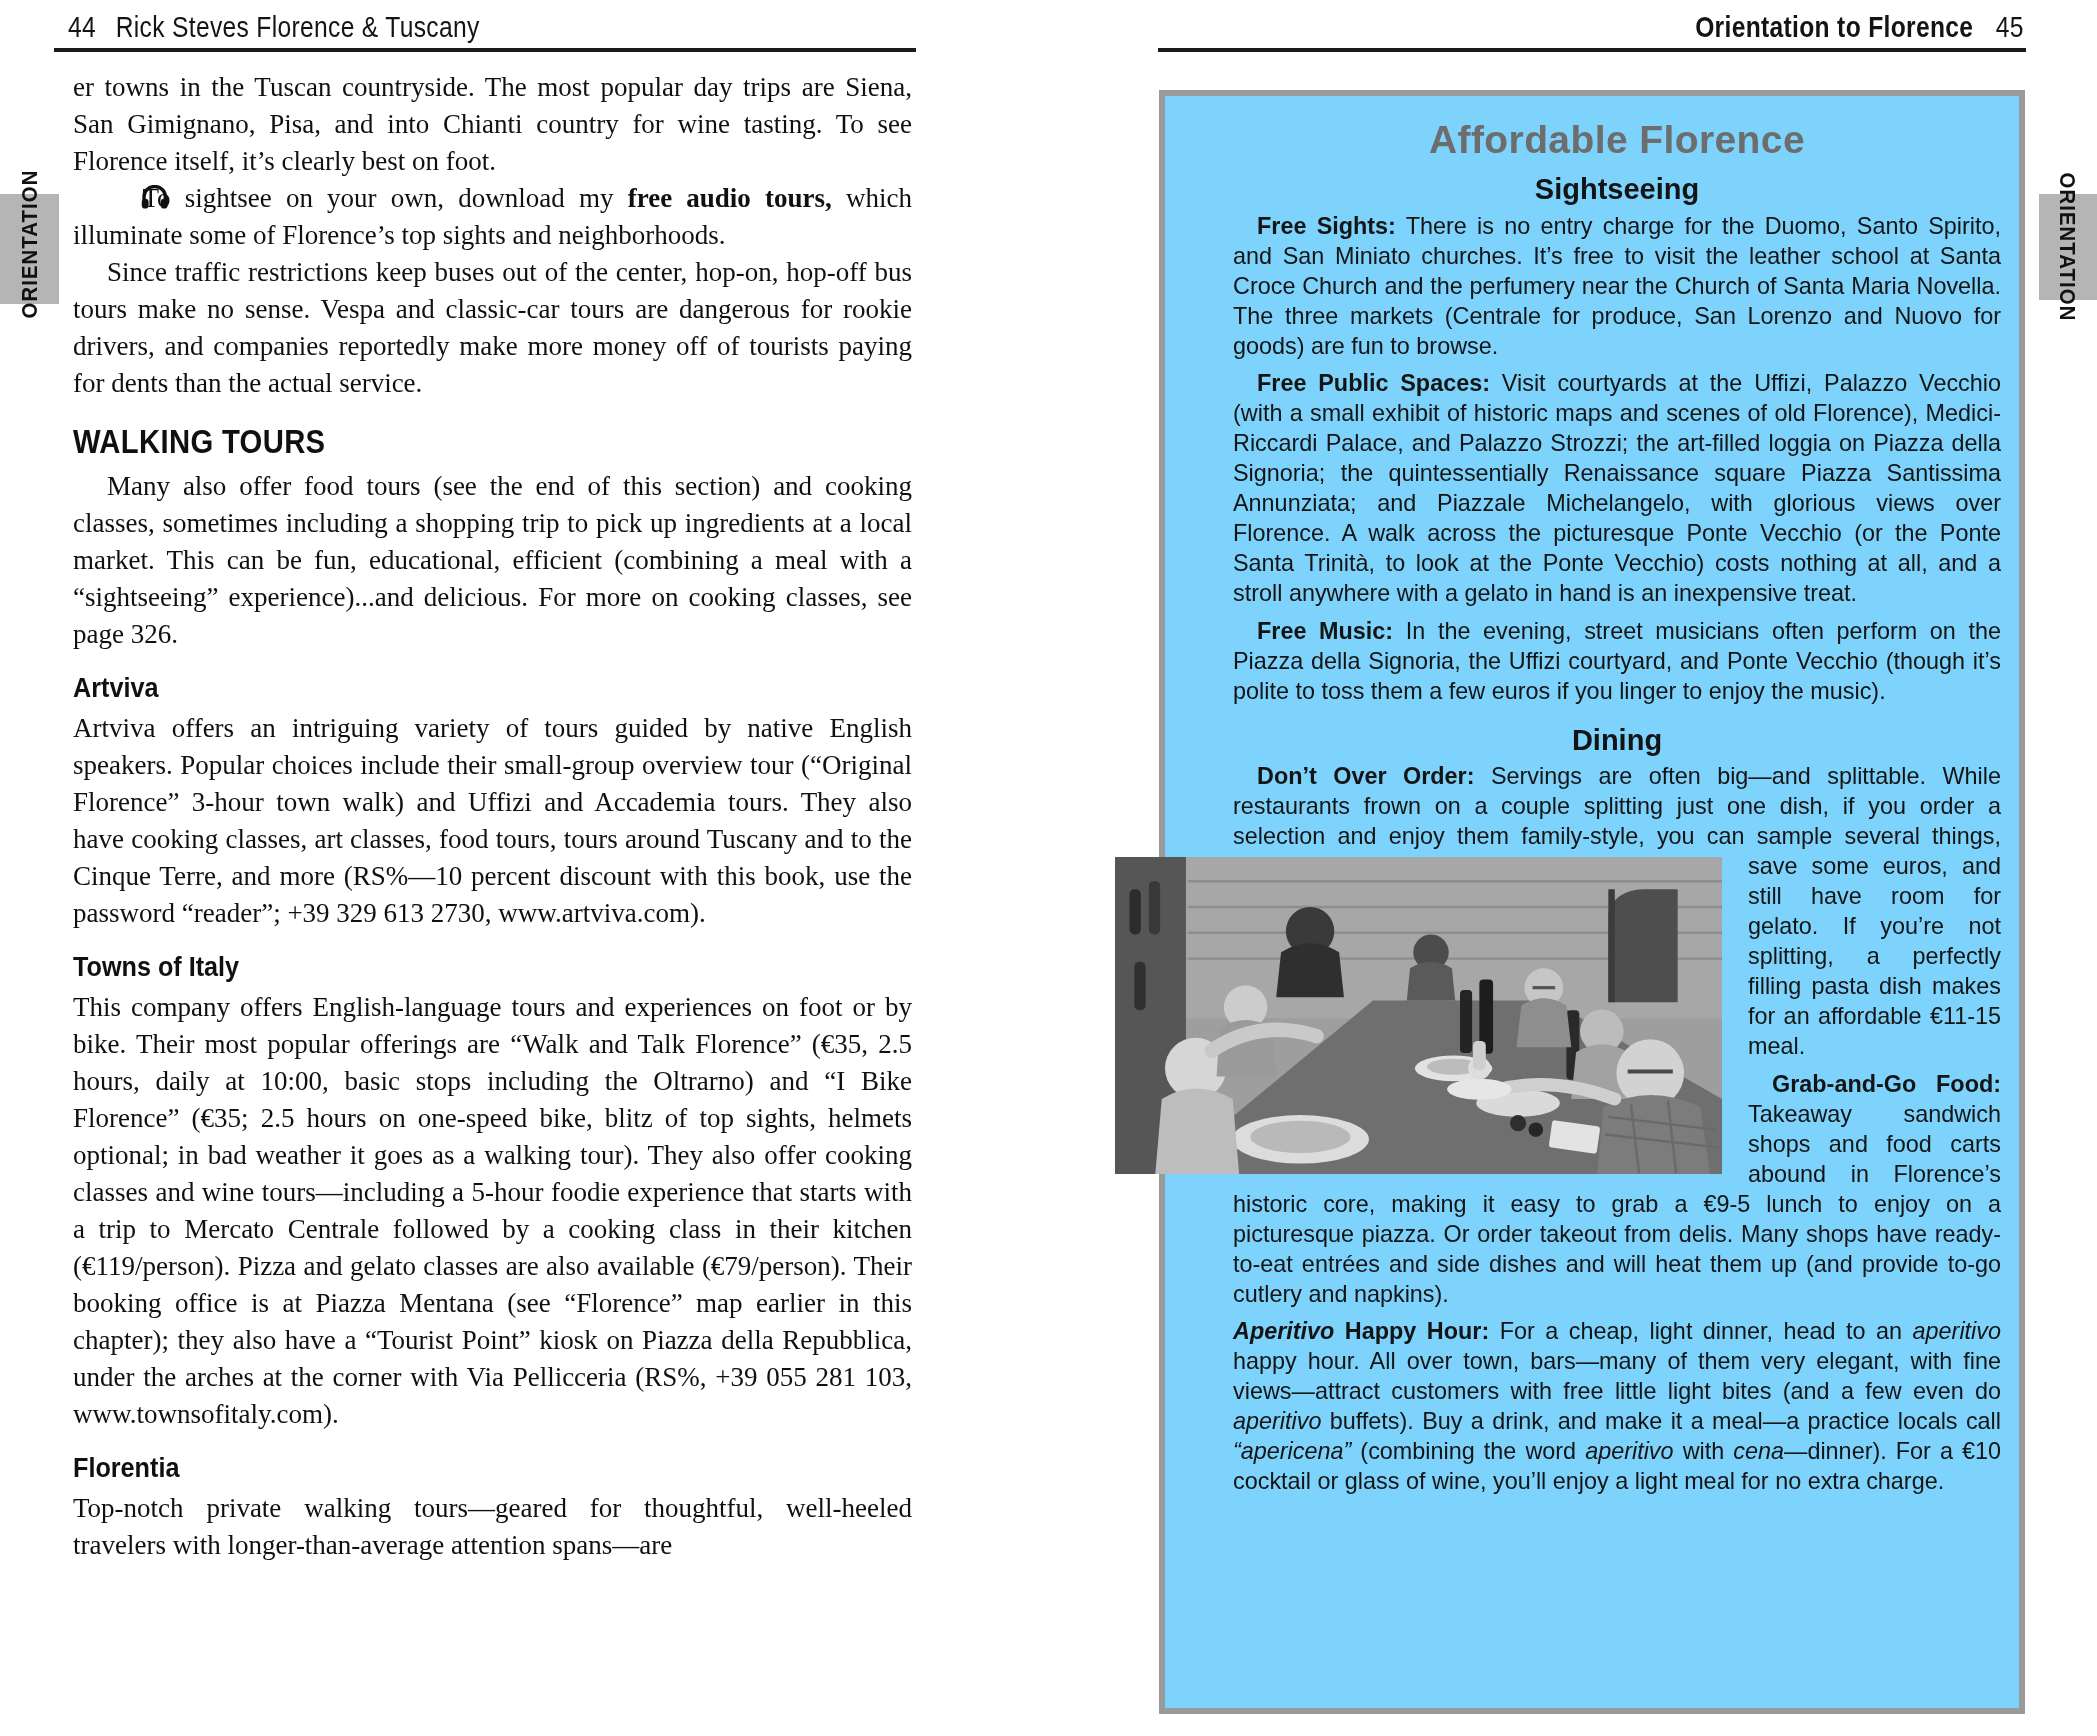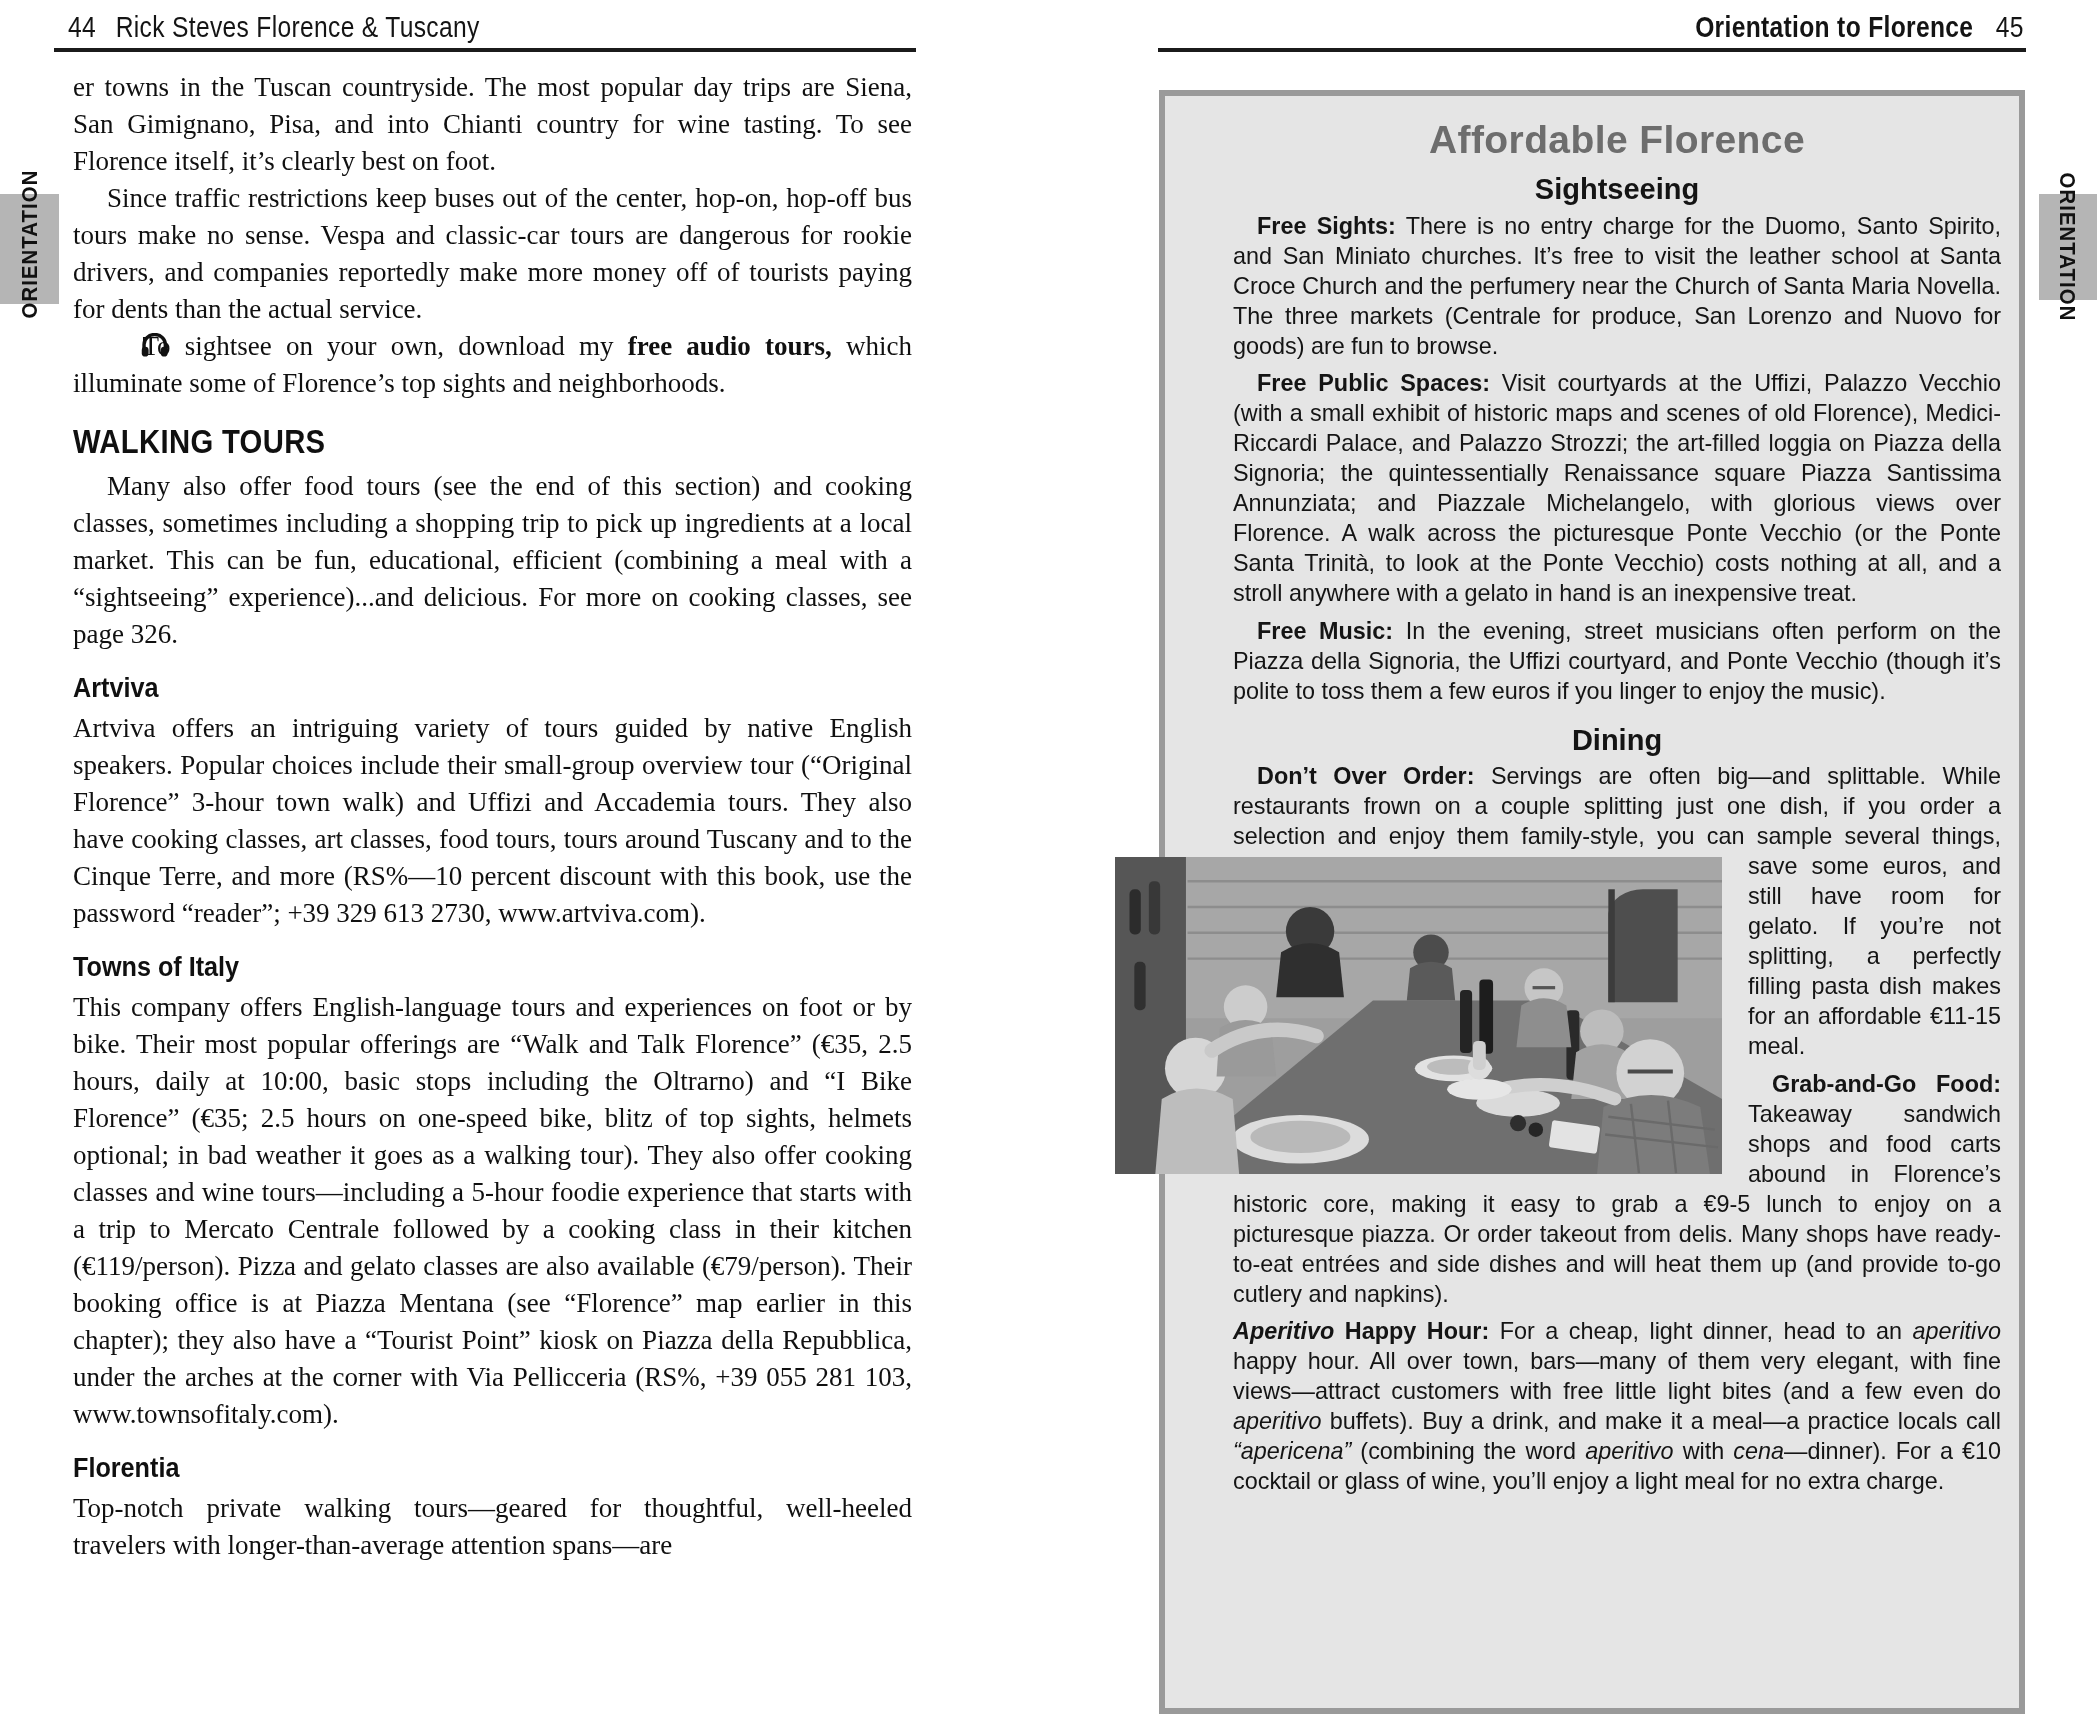--- a/index.html
+++ b/index.html
@@ -33,21 +33,21 @@
   .left-col p{margin:0;}
   .left-col p.ind{text-indent:34px;}
   .h-caps{font-family:"Liberation Sans", sans-serif;font-weight:700;font-size:34px;
           margin:21px 0 8px;transform:scaleX(0.86);transform-origin:left center;letter-spacing:0.4px;}
   .h-sub{font-family:"Liberation Sans", sans-serif;font-weight:700;font-size:28px;
          margin:16px 0 4px;transform:scaleX(0.9);transform-origin:left center;}
   .hp-icon{display:inline-block;width:27.4px;height:24px;vertical-align:-2.4px;margin-right:8px;}
 
   
   .af-box{position:absolute;left:1159px;top:90px;width:866px;height:1624px;
-          box-sizing:border-box;border:6.5px solid #9a9a9a;background:#e5e5e5;
+          box-sizing:border-box;border:6.5px solid #9a9a9a;background:#7dd3fc;
           padding:19.4px 18px 19.4px 68px;
           font-size:23.4px;line-height:30px;text-align:justify;color:#141414;}
   .af-title{text-align:center;font-weight:700;font-size:39px;color:#6d6d6d;
             margin:9.7px 0 19.4px;letter-spacing:0.4px;}
   .af-intro{margin:0 0 6.5px;}
   .af-h{font-weight:700;font-size:29px;margin:19.4px 0 6.5px;text-align:center;}
   .entry{margin:0 0 7.3px;}
   .entry b{font-weight:700;margin-left:24px;}
 
   
@@ -61,26 +61,26 @@
 <div class="hdr-left">
   <span class="pg">44</span><span>Rick Steves Florence &amp; Tuscany</span>
 </div>
 <div class="rule rule-l"></div>
 
 <div class="tabbox tabbox-l"></div>
 <div class="tabtxt tabtxt-l">ORIENTATION</div>
 
 <div class="left-col">
   <p>er towns in the Tuscan countryside. The most popular day trips are Siena, San Gimignano, Pisa, and into Chianti country for wine tasting. To see Florence itself, it’s clearly best on foot.</p>
-  <p class="ind">Since traffic restrictions keep buses out of the center, hop-on, hop-off bus tours make no sense. Vespa and classic-car tours are dangerous for rookie drivers, and companies reportedly make more money off of tourists paying for dents than the actual service.</p>
   <p class="ind"><span class="hp-icon"><svg viewBox="0 0 36 32" xmlns="http://www.w3.org/2000/svg">
           <path d="M4 23 v-8 a14 13 0 0 1 28 0 v8" fill="none" stroke="#111" stroke-width="4.5"></path>
           <rect x="1" y="18" width="9" height="13" rx="4.5" fill="#111"></rect>
           <rect x="26" y="18" width="9" height="13" rx="4.5" fill="#111"></rect>
         </svg></span><span>To sightsee on your own, download my </span><b>free audio tours,</b><span> which illuminate some of Florence’s top sights and neighborhoods.</span></p>
+  <p class="ind">Since traffic restrictions keep buses out of the center, hop-on, hop-off bus tours make no sense. Vespa and classic-car tours are dangerous for rookie drivers, and companies reportedly make more money off of tourists paying for dents than the actual service.</p>
 
   <div class="h-caps">WALKING TOURS</div>
   <p class="ind">Many also offer food tours (see the end of this section) and cooking classes, sometimes including a shopping trip to pick up ingredients at a local market. This can be fun, educational, efficient (combining a meal with a “sightseeing” experience)...and delicious. For more on cooking classes, see page 326.</p>
 
   <div class="h-sub">Artviva</div>
   <p>Artviva offers an intriguing variety of tours guided by native English speakers. Popular choices include their small-group overview tour (“Original Florence” 3-hour town walk) and Uffizi and Accademia tours. They also have cooking classes, art classes, food tours, tours around Tuscany and to the Cinque Terre, and more (RS%—10 percent discount with this book, use the password “reader”; +39 329 613 2730, www.artviva.com).</p>
 
   <div class="h-sub">Towns of Italy</div>
   <p>This company offers English-language tours and experiences on foot or by bike. Their most popular offerings are “Walk and Talk Florence” (€35, 2.5 hours, daily at 10:00, basic stops including the Oltrarno) and “I Bike Florence” (€35; 2.5 hours on one-speed bike, blitz of top sights, helmets optional; in bad weather it goes as a walking tour). They also offer cooking classes and wine tours—including a 5-hour foodie experience that starts with a trip to Mercato Centrale followed by a cooking class in their kitchen (€119/person). Pizza and gelato classes are also available (€79/person). Their booking office is at Piazza Mentana (see “Florence” map earlier in this chapter); they also have a “Tourist Point” kiosk on Piazza della Repubblica, under the arches at the corner with Via Pellicceria (RS%, +39 055 281 103, www.townsofitaly.com).</p>
 

